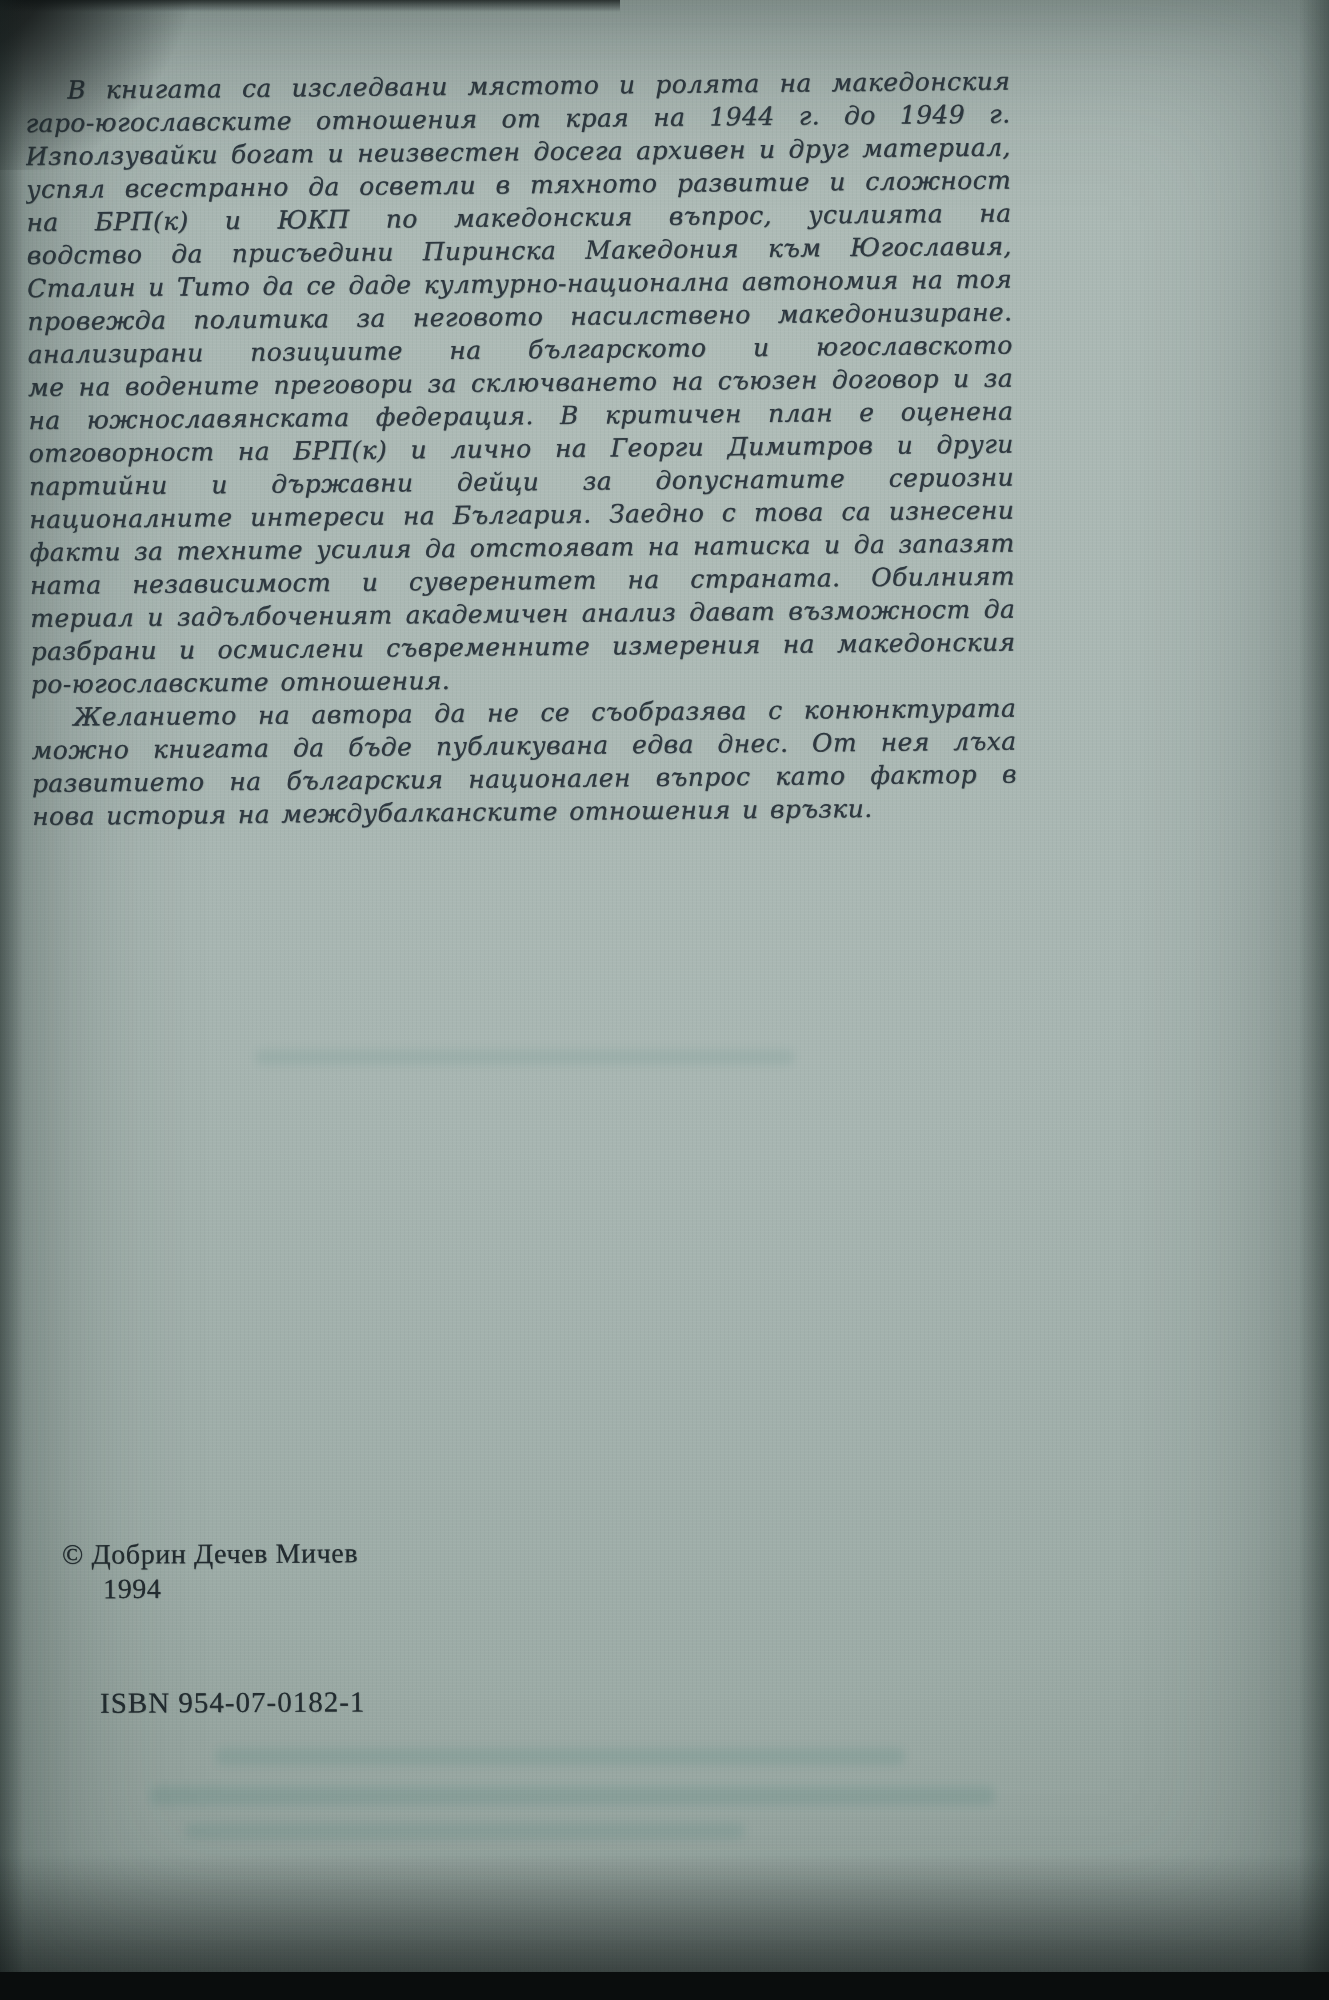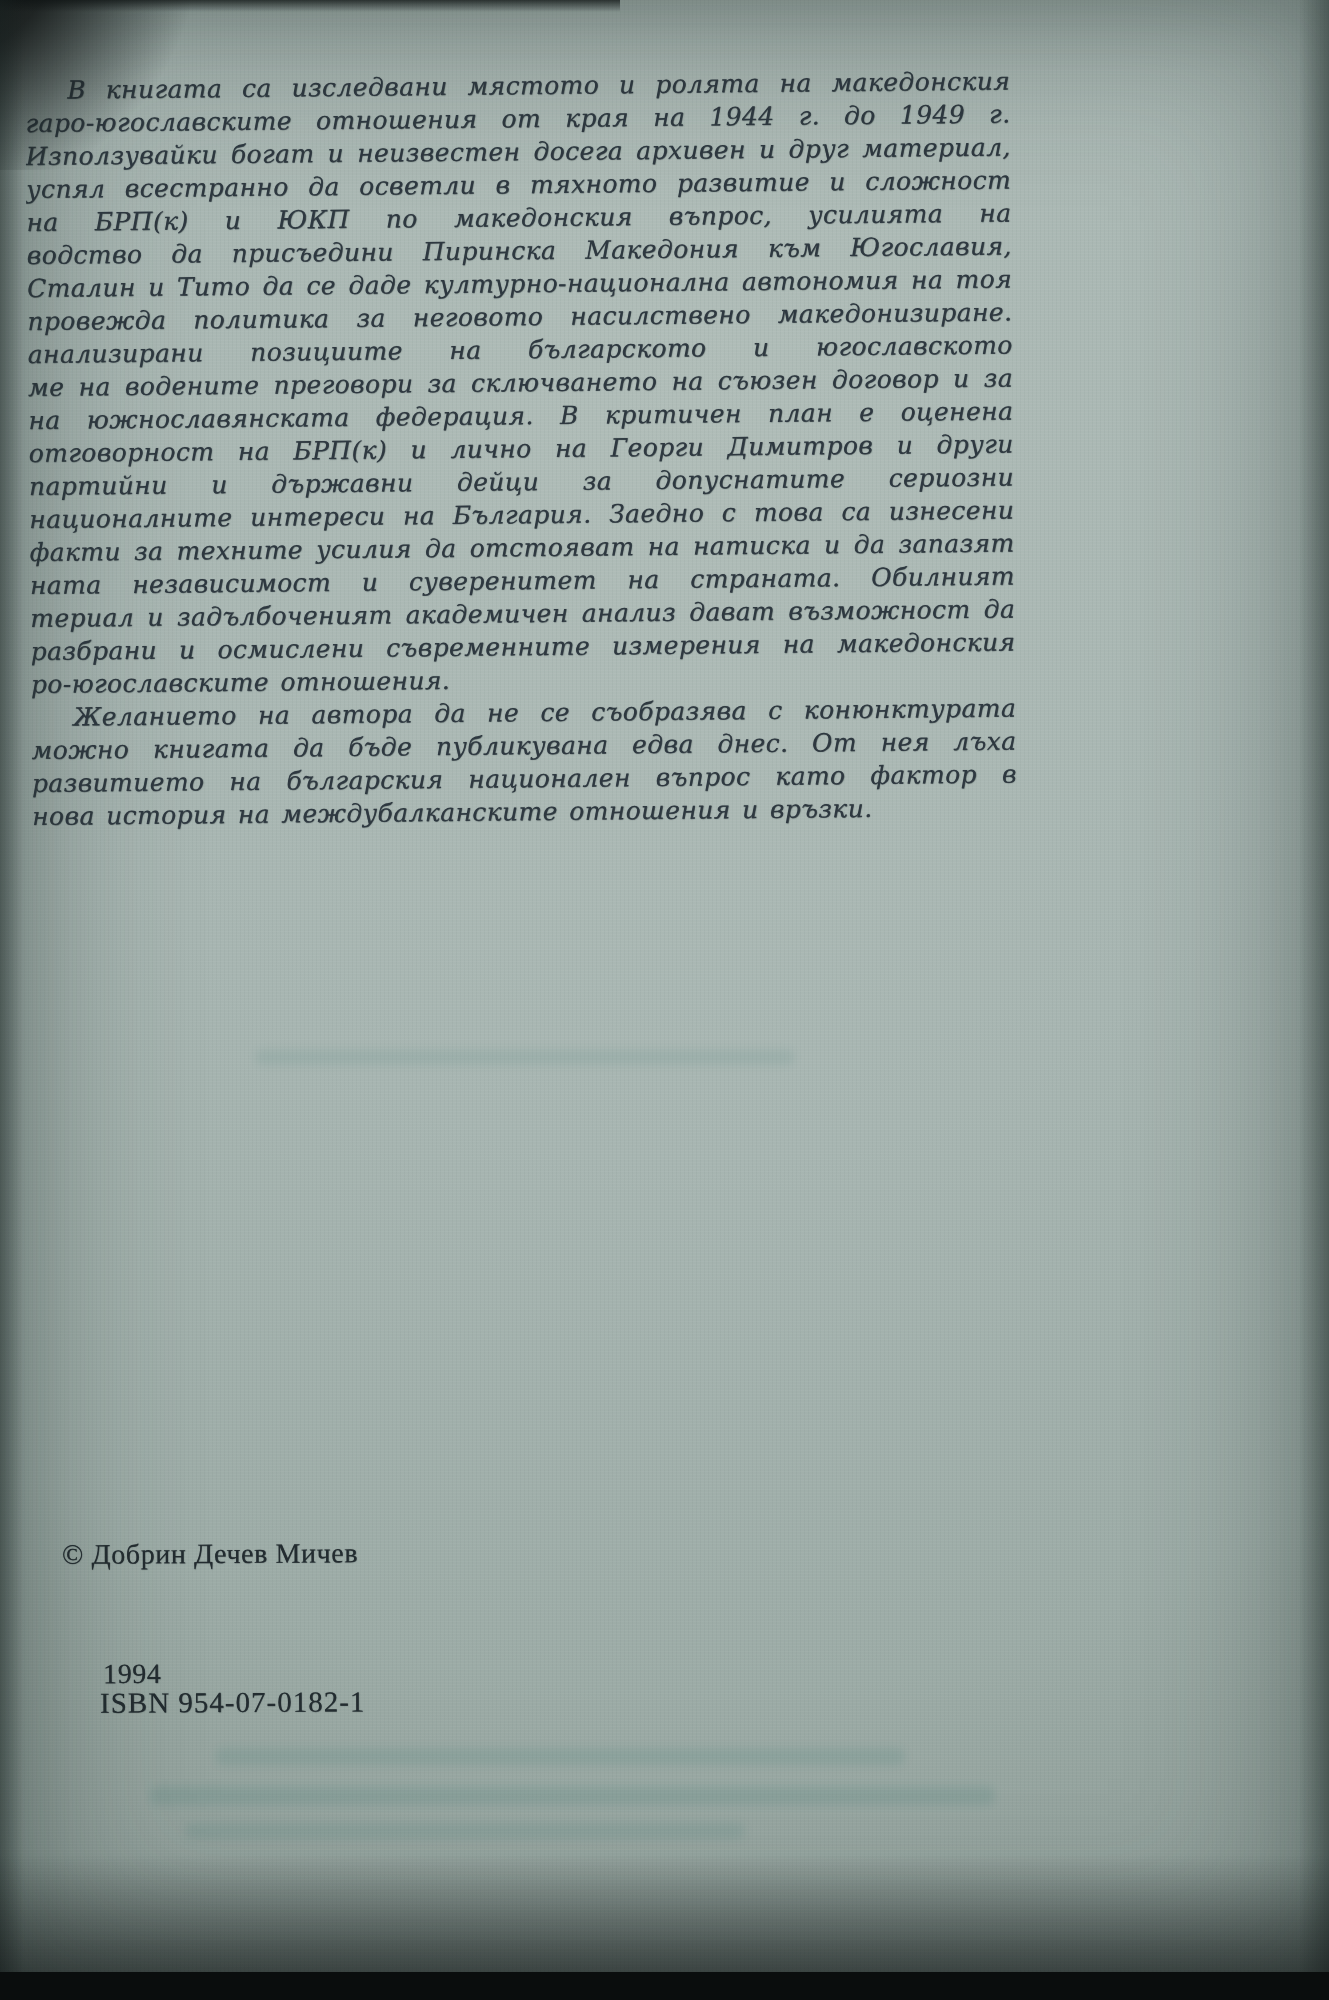--- a/index.html
+++ b/index.html
@@ -69,21 +69,21 @@
   .imprint-line{
     position:absolute;
     color:#232c30;
     font-family:"Liberation Serif", serif;
     font-size:28px;
     letter-spacing:0.6px;
     text-shadow:0.3px 0.3px 0.8px rgba(35,45,48,0.75);
     transform:rotate(-0.3deg);
   }
   .copyright{left:62px;top:1538px;}
-  .year{left:103px;top:1658px;}
+  .year{left:103px;top:1573px;}
   .isbn{left:100px;top:1686px;font-size:29px;letter-spacing:1px;}
   
   .ghost{
     position:absolute;
     background:rgba(77,130,122,0.30);
     filter:blur(4px);
     border-radius:8px;
   }
   .ghost.g1{top:1050px;left:255px;width:540px;height:15px;opacity:0.45;}
   .ghost.g2{top:1748px;left:215px;width:690px;height:17px;opacity:0.6;}

